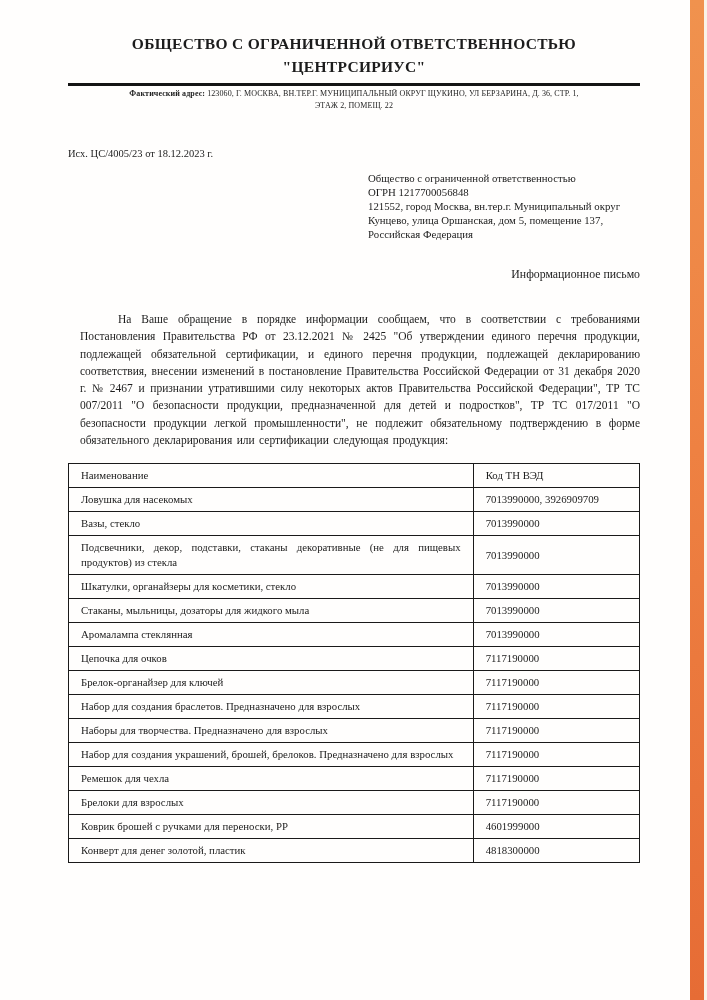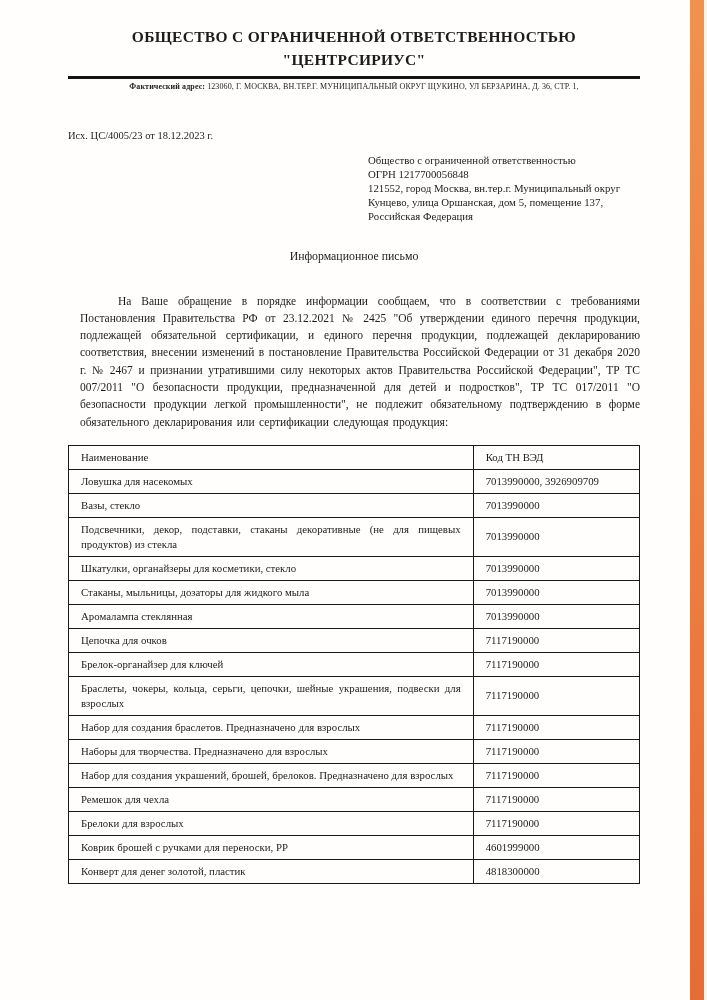--- a/index.html
+++ b/index.html
@@ -23,21 +23,21 @@
   .accent-stripe-edge {
     position: absolute;
     top: 0; bottom: 0;
     left: 704px;
     width: 3px;
     background: #faf3e8;
   }
   .content {
     position: absolute;
     left: 68px;
-    top: 0;
+    top: 7px;
     width: 572px;
   }
   .org-title {
     padding-top: 25px;
     text-align: center;
     font-size: 15.5px;
     font-weight: bold;
     line-height: 23px;
     letter-spacing: 0.3px;
   }
@@ -60,21 +60,21 @@
   }
   .recipient {
     margin-top: 10px;
     margin-left: 300px;
     font-size: 10.8px;
     line-height: 14px;
     white-space: nowrap;
   }
   .letter-title {
     margin-top: 26px;
-    text-align: center;
+    text-align: right;
     font-size: 11.8px;
     line-height: 14px;
   }
   .letter-body {
     margin-top: 30px;
     font-size: 11.5px;
     line-height: 17.3px;
     text-align: justify;
     text-indent: 38px;
     word-spacing: 1.5px;
@@ -109,20 +109,21 @@
 
     <div class="org-title">
       <div>ОБЩЕСТВО С ОГРАНИЧЕННОЙ ОТВЕТСТВЕННОСТЬЮ</div>
       <div>"ЦЕНТРСИРИУС"</div>
     </div>
 
     <div class="head-rule"></div>
 
     <div class="address-block">
       <div><span class="address-label">Фактический адрес:</span> <span>123060, Г. МОСКВА, ВН.ТЕР.Г. МУНИЦИПАЛЬНЫЙ ОКРУГ ЩУКИНО, УЛ БЕРЗАРИНА, Д. 36, СТР. 1,</span></div>
+      <div>ЭТАЖ 2, ПОМЕЩ. 22</div>
     </div>
 
     <div class="ref-line">Исх. ЦС/4005/23 от 18.12.2023 г.</div>
 
     <div class="recipient">
       <div>Общество с ограниченной ответственностью</div>
       <div>ОГРН 1217700056848</div>
       <div>121552, город Москва, вн.тер.г. Муниципальный округ</div>
       <div>Кунцево, улица Оршанская, дом 5, помещение 137,</div>
       <div>Российская Федерация</div>
@@ -166,24 +167,20 @@
           </tr>
           <tr>
             <td class="c-name">Цепочка для очков</td>
             <td class="c-code">7117190000</td>
           </tr>
           <tr>
             <td class="c-name">Брелок-органайзер для ключей</td>
             <td class="c-code">7117190000</td>
           </tr>
           <tr>
-            <td class="c-name">Браслеты, чокеры, кольца, серьги, цепочки, шейные украшения, подвески для взрослых</td>
-            <td class="c-code">7117190000</td>
-          </tr>
-          <tr>
             <td class="c-name">Набор для создания браслетов. Предназначено для взрослых</td>
             <td class="c-code">7117190000</td>
           </tr>
           <tr>
             <td class="c-name">Наборы для творчества. Предназначено для взрослых</td>
             <td class="c-code">7117190000</td>
           </tr>
           <tr>
             <td class="c-name">Набор для создания украшений, брошей, брелоков. Предназначено для взрослых</td>
             <td class="c-code">7117190000</td>

